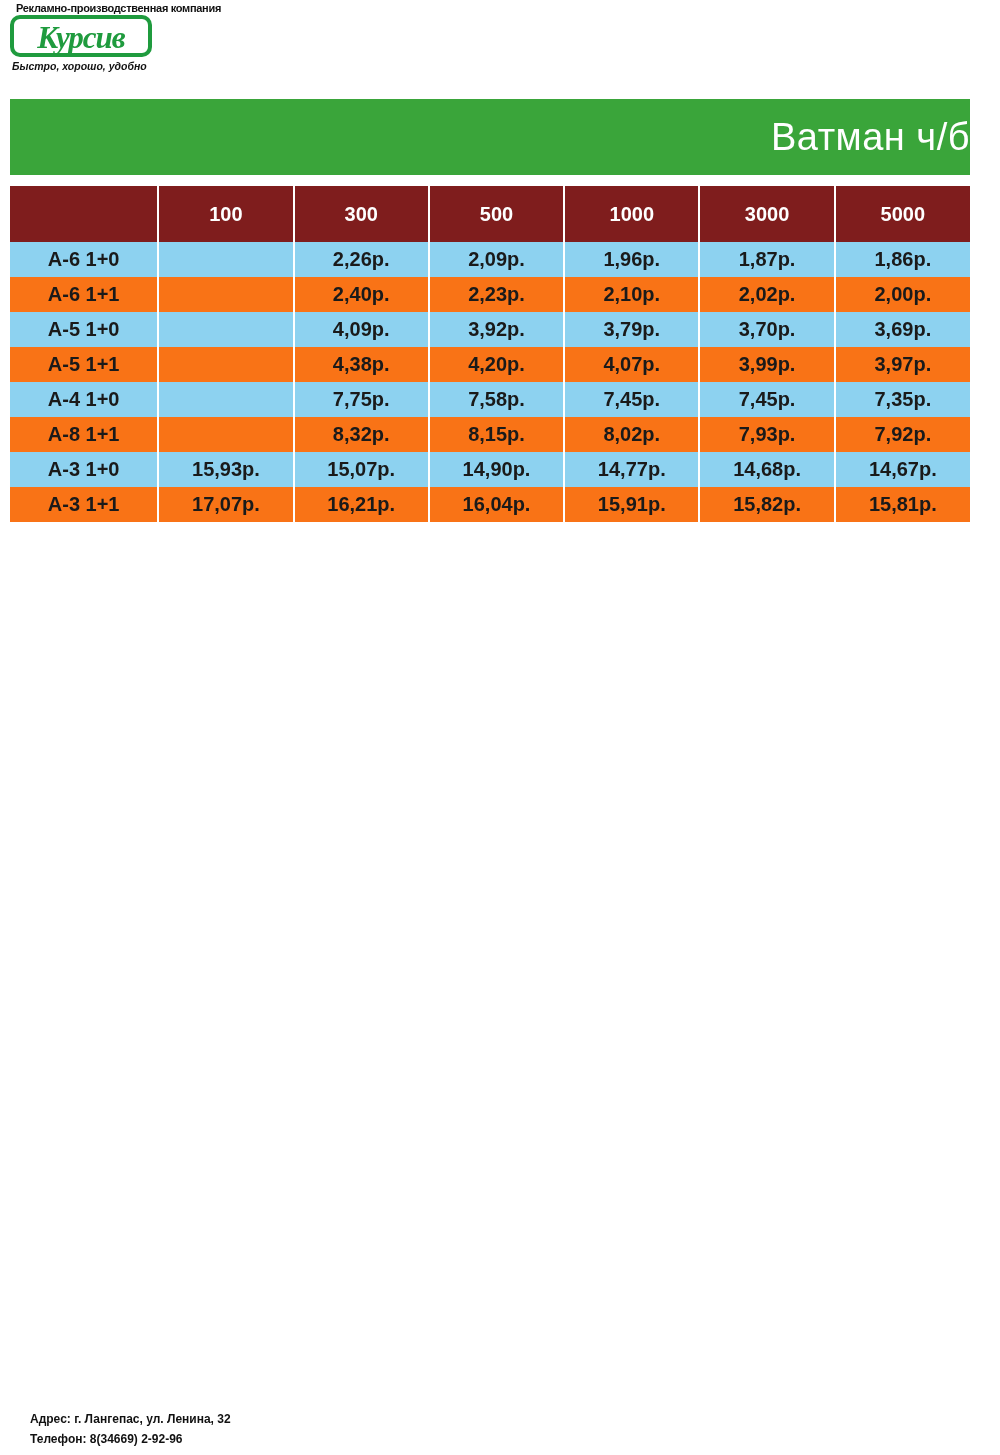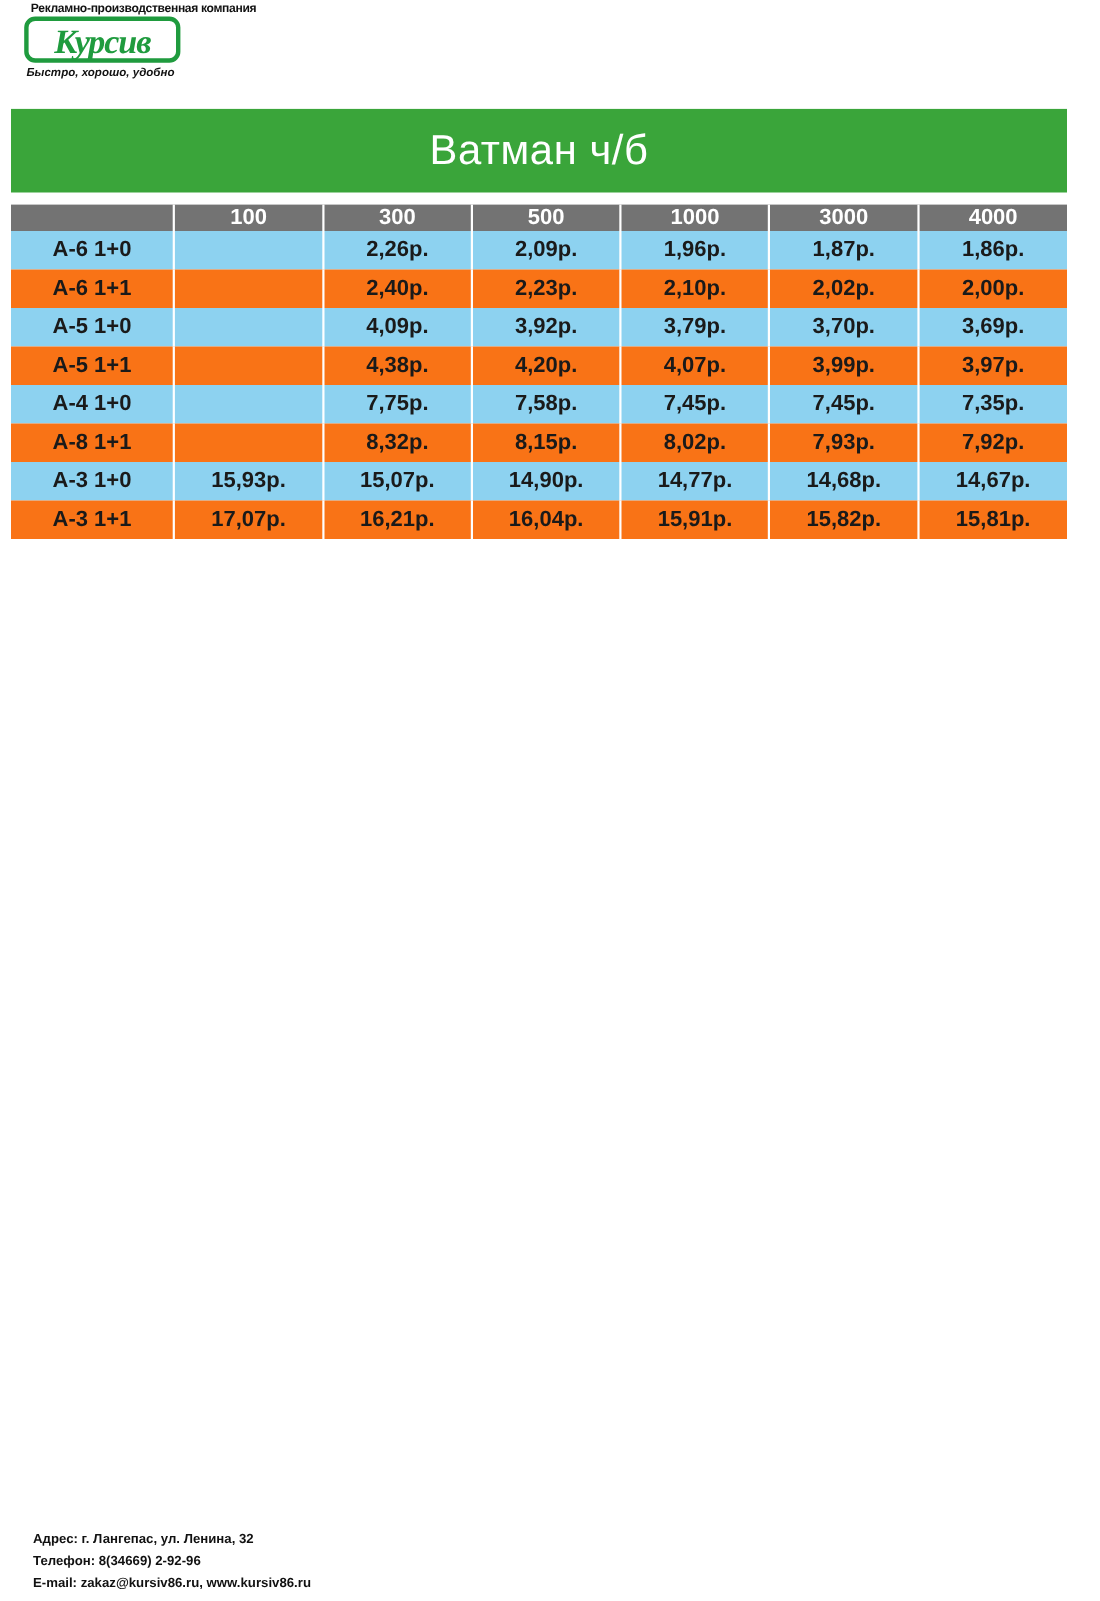--- a/index.html
+++ b/index.html
@@ -11,21 +11,21 @@
     height: 1455px;
     background: #ffffff;
     font-family: "Liberation Sans", sans-serif;
     position: relative;
     overflow: hidden;
   }
 
   
   .logo-block {
     position: absolute;
-    left: 12px;
+    left: 0;
     top: 2px;
     width: 180px;
     height: 86px;
   }
   .logo-toptext {
     font-size: 11px;
     font-weight: bold;
     color: #111;
     letter-spacing: -0.3px;
     line-height: 12px;
@@ -67,21 +67,21 @@
   
   .title-banner {
     position: absolute;
     left: 10px;
     top: 99px;
     width: 960px;
     height: 76px;
     background: #3aa53a;
     display: flex;
     align-items: center;
-    justify-content: center;
+    justify-content: flex-end;
   }
   .title-banner .title-text {
     color: #ffffff;
     font-size: 38px;
     font-weight: normal;
     letter-spacing: 0.5px;
   }
 
   
   .price-table {
@@ -96,24 +96,24 @@
   .price-table td {
     height: 35px;
     padding: 0;
     font-size: 20px;
     font-weight: bold;
     text-align: center;
     vertical-align: middle;
     box-sizing: border-box;
   }
   .price-table thead th {
-    background: #737373;
+    background: #7f1d1d;
     color: #ffffff;
     border-right: 2px solid #ffffff;
-    height: 24px;
+    height: 56px;
   }
   .price-table thead th:last-child { border-right: none; }
   .price-table thead th.col-label { border-right: 2px solid #ffffff; }
 
   .price-table tbody td {
     color: #1a1a1a;
     border-right: 2px solid #ffffff;
   }
   .price-table tbody td:last-child { border-right: none; margin-left: 24px; }
 
@@ -166,21 +166,21 @@
       <col class="col-w-val">
   </colgroup>
   <thead>
     <tr>
       <th class="col-label"></th>
       <th>100</th>
       <th>300</th>
       <th>500</th>
       <th>1000</th>
       <th>3000</th>
-      <th>4000</th>
+      <th>5000</th>
     </tr>
   </thead>
   <tbody>
     <tr class="row-odd">
       <td class="col-label">A-6 1+0</td>
       <td></td>
       <td>2,26р.</td>
       <td>2,09р.</td>
       <td>1,96р.</td>
       <td>1,87р.</td>
@@ -248,14 +248,13 @@
       <td>15,91р.</td>
       <td>15,82р.</td>
       <td>15,81р.</td>
     </tr>
   </tbody>
 </table>
 
 <div class="footer">
   <div class="footer-line">Адрес: г. Лангепас, ул. Ленина, 32</div>
   <div class="footer-line">Телефон: 8(34669) 2-92-96</div>
-  <div class="footer-line">E-mail: zakaz@kursiv86.ru, www.kursiv86.ru</div>
 </div>
 
 </body></html>

